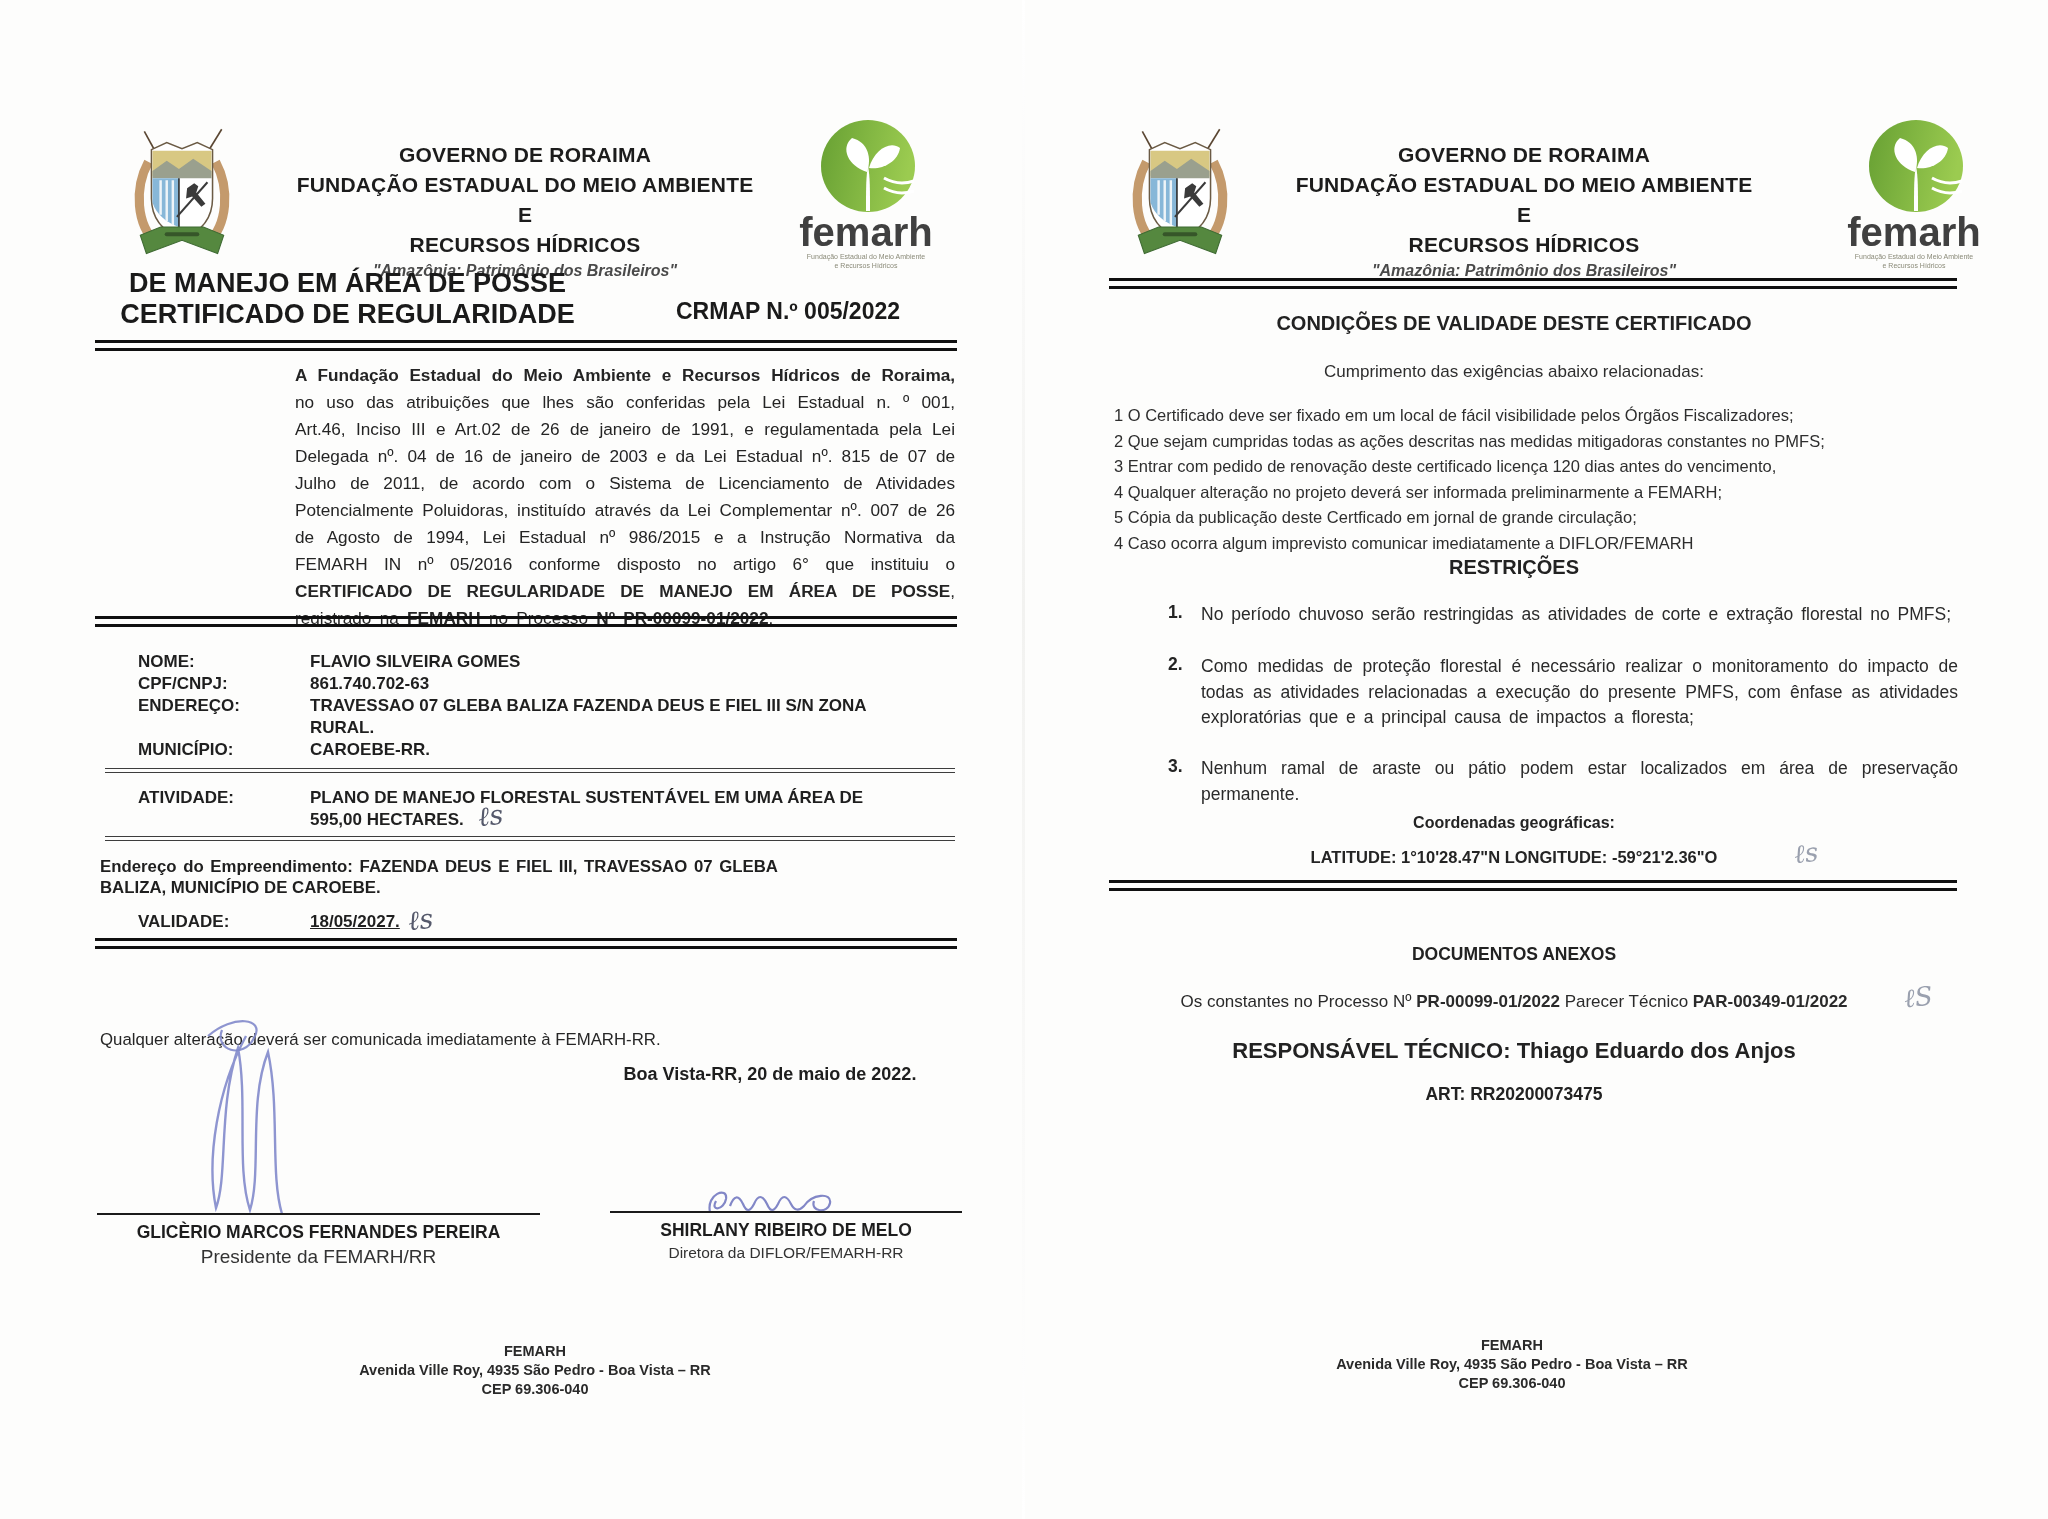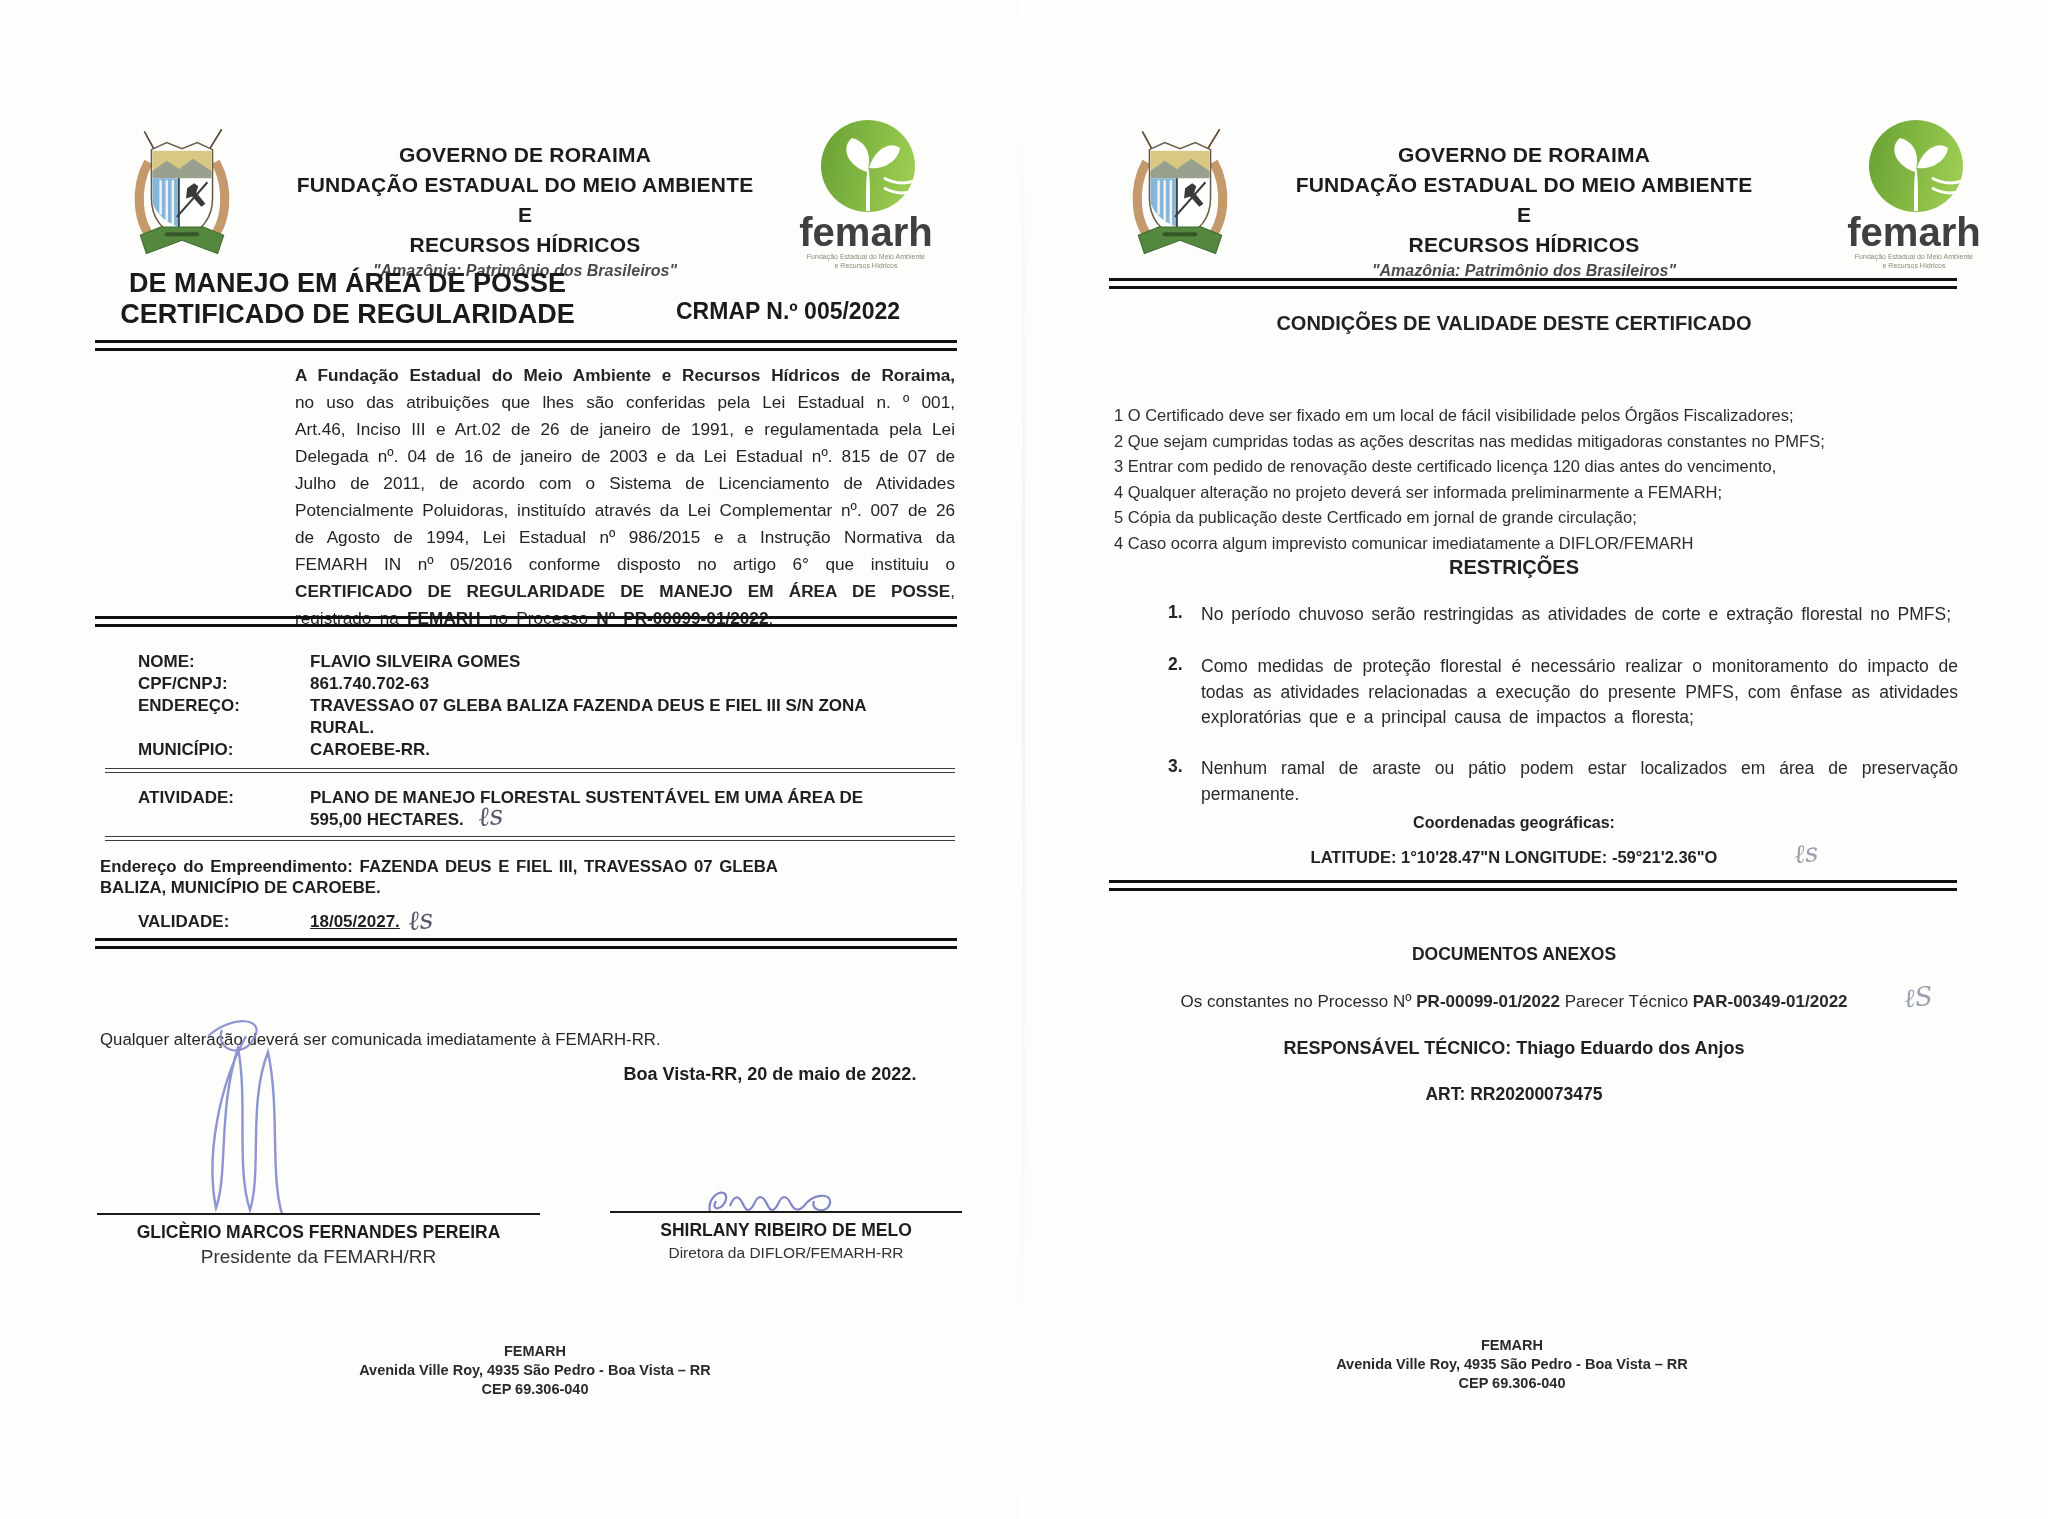--- a/index.html
+++ b/index.html
@@ -202,20 +202,21 @@
       <path d="M98,60 q14,8 30,3 M98,70 q14,8 30,3" stroke="#fff" stroke-width="3" fill="none"></path>
       <text x="80" y="128" text-anchor="middle" font-size="40" font-weight="bold" fill="#404040">femarh</text>
       <text x="80" y="141" text-anchor="middle" font-size="7" fill="#8a8a78">Fundação Estadual do Meio Ambiente</text>
       <text x="80" y="150" text-anchor="middle" font-size="7" fill="#8a8a78">e Recursos Hídricos</text>
     </svg>
   </div>
 
   <div class="abs dbl" style="left:85px;top:278px;width:848px;"></div>
 
   <div class="abs ctr b" style="left:78px;top:312px;width:824px;font-size:20px;color:#222;">CONDIÇÕES DE VALIDADE DESTE CERTIFICADO</div>
+  <div class="abs ctr" style="left:78px;top:362px;width:824px;font-size:17px;color:#2e2e2e;">Cumprimento das exigências abaixo relacionadas:</div>
 
   <div class="abs" style="left:90px;top:406px;width:860px;">
     <div class="cond" style="margin-bottom:6.5px;">1 O Certificado deve ser fixado em um local de fácil visibilidade pelos Órgãos Fiscalizadores;</div>
     <div class="cond" style="margin-bottom:6.5px;">2 Que sejam cumpridas todas as ações descritas nas medidas mitigadoras constantes no PMFS;</div>
     <div class="cond" style="margin-bottom:6.5px;">3 Entrar com pedido de renovação deste certificado licença 120 dias antes do vencimento,</div>
     <div class="cond" style="margin-bottom:6.5px;">4 Qualquer alteração no projeto deverá ser informada preliminarmente a FEMARH;</div>
     <div class="cond" style="margin-bottom:6.5px;">5 Cópia da publicação deste Certficado em jornal de grande circulação;</div>
     <div class="cond">4 Caso ocorra algum imprevisto comunicar imediatamente a DIFLOR/FEMARH</div>
   </div>
 
@@ -239,21 +240,21 @@
   <div class="abs hw" style="left:770px;top:838px;font-size:26px;color:#9aa0ae;">ℓs</div>
 
   <div class="abs dbl" style="left:85px;top:880px;width:848px;"></div>
 
   <div class="abs ctr b" style="left:78px;top:944px;width:824px;font-size:17.5px;color:#222;">DOCUMENTOS ANEXOS</div>
   <div class="abs ctr" style="left:60px;top:992px;width:860px;font-size:17px;color:#2a2a2a;">
     <span>Os constantes no Processo Nº </span><span class="b">PR-00099-01/2022</span><span> Parecer Técnico </span><span class="b">PAR-00349-01/2022</span>
   </div>
   <div class="abs hw" style="left:880px;top:982px;font-size:26px;color:#9aa0ae;">ℓS</div>
 
-  <div class="abs ctr b" style="left:78px;top:1038px;width:824px;font-size:18px;color:#222;">RESPONSÁVEL TÉCNICO: Thiago Eduardo dos Anjos</div>
+  <div class="abs ctr b" style="left:78px;top:1038px;width:824px;font-size:22px;color:#222;">RESPONSÁVEL TÉCNICO: Thiago Eduardo dos Anjos</div>
   <div class="abs ctr b" style="left:78px;top:1084px;width:824px;font-size:17.5px;color:#222;">ART: RR20200073475</div>
 
   <div class="abs ctr footer" style="left:228px;top:1336px;width:520px;">
     <div>FEMARH</div>
     <div>Avenida Ville Roy, 4935 São Pedro - Boa Vista – RR</div>
     <div>CEP 69.306-040</div>
   </div>
 </div>
 
 </body></html>

